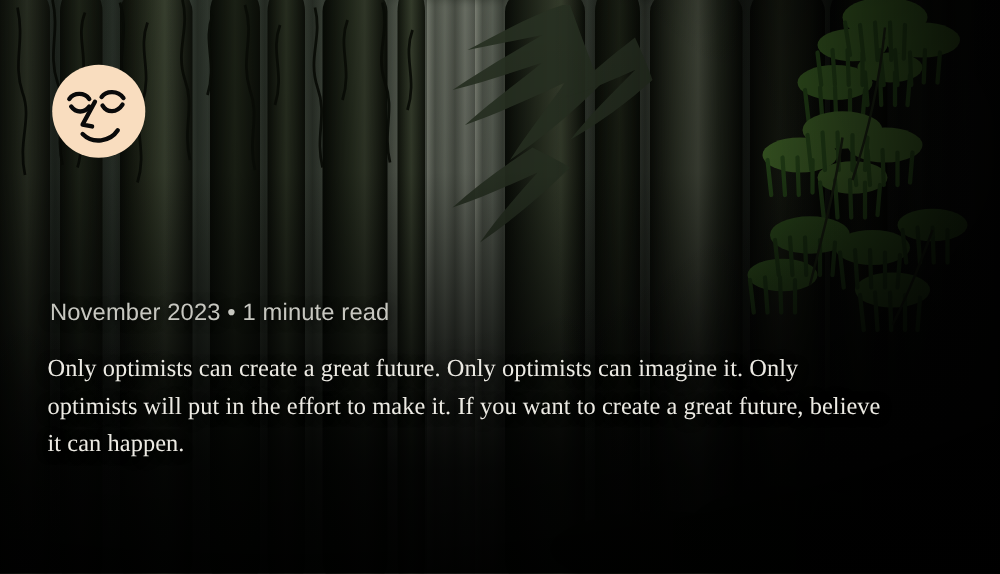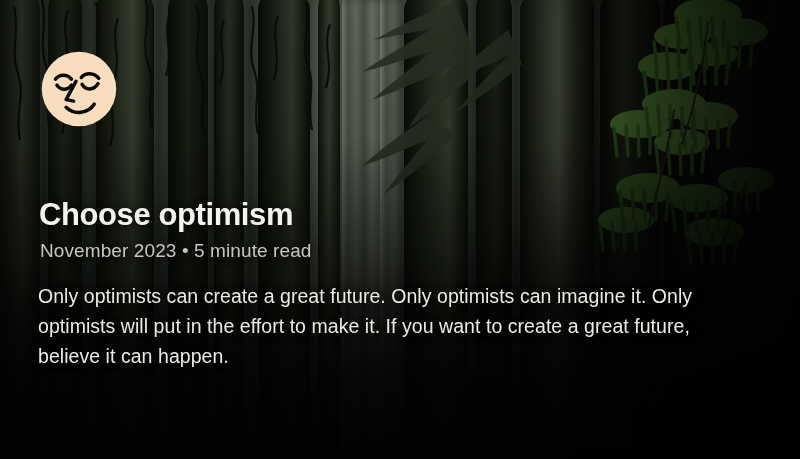--- a/index.html
+++ b/index.html
@@ -118,20 +118,21 @@
     text-shadow: 0 1px 9px rgba(0,0,0,.8);
   }
   #excerpt {
     margin: 19px 0 0 -1px;
     font-size: 19.5px;
     line-height: 30px;
     color: #eceae3;
     max-width: 676px;
     letter-spacing: .05px;
     text-shadow: 0 1px 9px rgba(0,0,0,.85);
+    font-family: Liberation Serif, serif;
   }
   .content-inner { position: relative; padding-bottom: 88px; }
 </style>
 </head>
 <body>
 
 <div id="card">
 
   <div class="bg-layer sky"></div>
   <div class="bg-layer mist"></div>
@@ -260,23 +261,22 @@
       <path d="M54,44 C59,52 69,52 75,43"></path>
 
       <path d="M46,40 L33,64 L43,66"></path>
 
       <path d="M33,74 C44,85 62,82 70,70"></path>
     </g>
   </svg>
 
   <div class="content">
     <div class="content-inner">
-      <h1 id="title">Choose optimism</h1>
       <div id="meta">
         <span>November 2023</span>
         <span>•</span>
-        <span>5 minute read</span>
+        <span>1 minute read</span>
       </div>
       <p id="excerpt">Only optimists can create a great future. Only optimists can imagine it. Only optimists will put in the effort to make it. If you want to create a great future, believe it can happen.</p>
     </div>
   </div>
 
 </div>
 
 </body></html>

